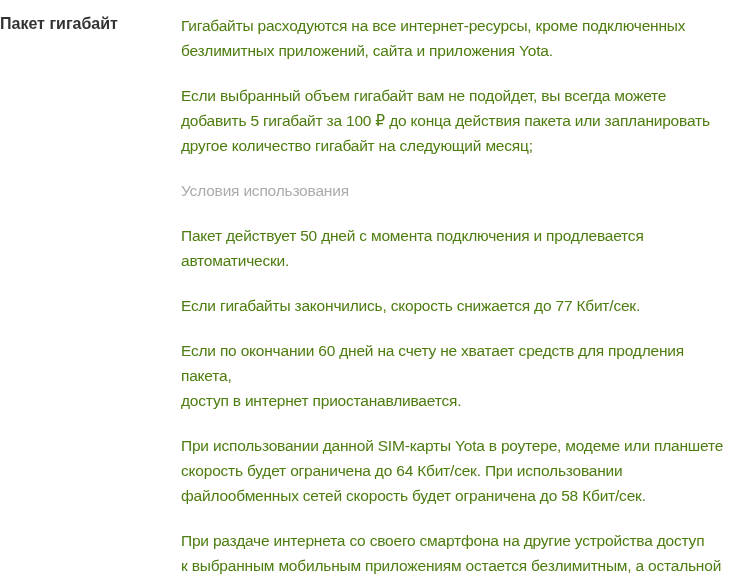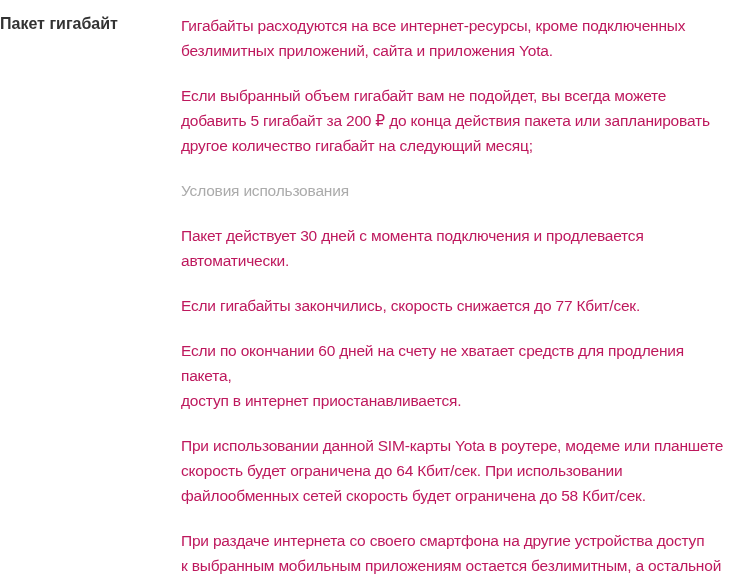--- a/index.html
+++ b/index.html
@@ -36,21 +36,21 @@
     max-width: 555px;
     padding-right: 8px;
     box-sizing: border-box;
   }
   .para {
     margin: 0 0 20px 0;
     font-size: 15.5px;
     line-height: 25px;
     letter-spacing: -0.2px;
     white-space: pre-line;
-    color: #be185d;
+    color: #4d7c0f;
   }
   .para:last-child {
     margin-bottom: 0;
   }
   .terms-heading {
     margin: 0 0 20px 0;
     font-size: 15.5px;
     line-height: 25px;
     letter-spacing: -0.2px;
     font-weight: normal;
@@ -61,24 +61,24 @@
 <body>
 
 <div class="section-row">
   <div class="left-col">
     <div class="section-title">Пакет гигабайт</div>
   </div>
   <div class="right-col">
     <p class="para">Гигабайты расходуются на все интернет-ресурсы, кроме подключенных
 безлимитных приложений, сайта и приложения Yota.</p>
     <p class="para">Если выбранный объем гигабайт вам не подойдет, вы всегда можете
-добавить 5 гигабайт за 200 ₽ до конца действия пакета или запланировать
+добавить 5 гигабайт за 100 ₽ до конца действия пакета или запланировать
 другое количество гигабайт на следующий месяц;</p>
     <h3 class="terms-heading">Условия использования</h3>
-    <p class="para">Пакет действует 30 дней с момента подключения и продлевается
+    <p class="para">Пакет действует 50 дней с момента подключения и продлевается
 автоматически.</p>
     <p class="para">Если гигабайты закончились, скорость снижается до 77 Кбит/сек.</p>
     <p class="para">Если по окончании 60 дней на счету не хватает средств для продления пакета,
 доступ в интернет приостанавливается.</p>
     <p class="para">При использовании данной SIM-карты Yota в роутере, модеме или планшете
 скорость будет ограничена до 64 Кбит/сек. При использовании
 файлообменных сетей скорость будет ограничена до 58 Кбит/сек.</p>
     <p class="para">При раздаче интернета со своего смартфона на другие устройства доступ
 к выбранным мобильным приложениям остается безлимитным, а остальной
 трафик расходуется из гигабайт.</p>

